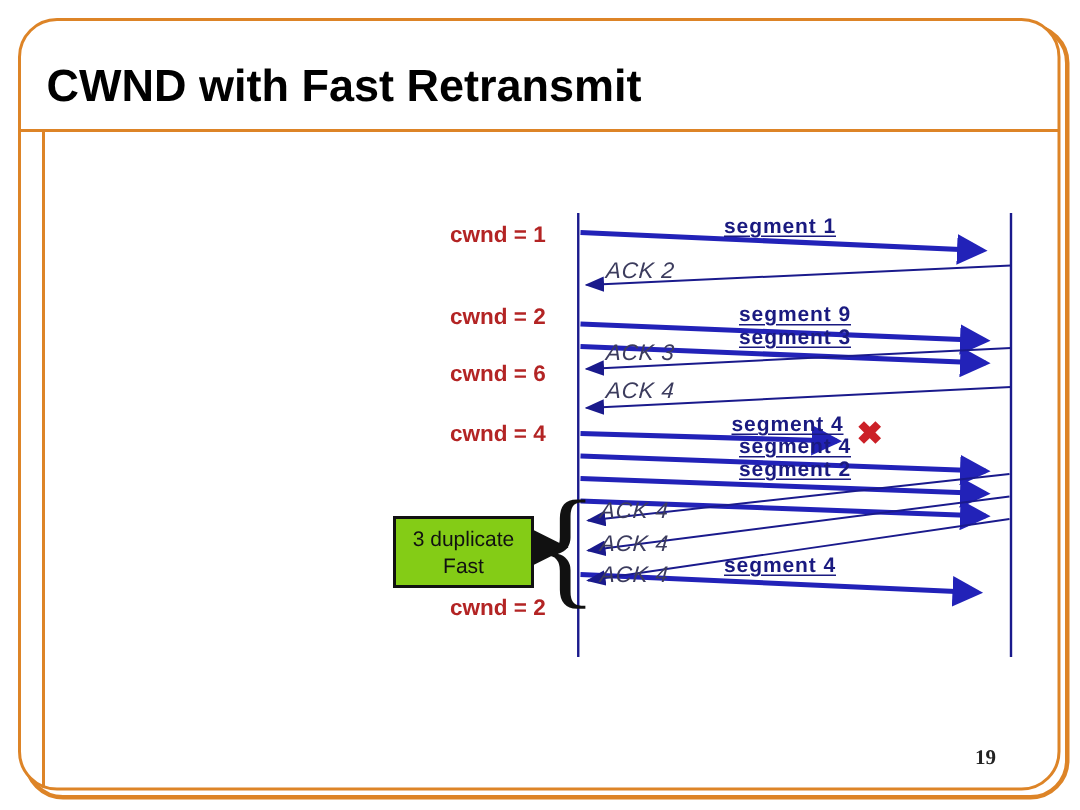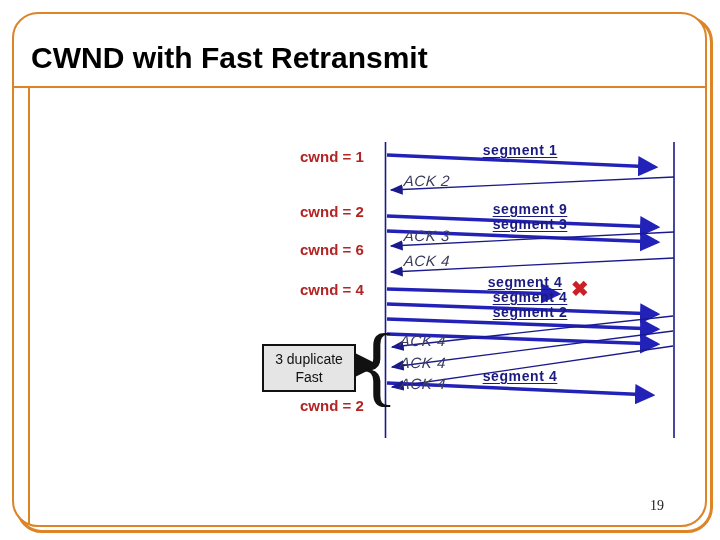--- a/index.html
+++ b/index.html
@@ -21,27 +21,27 @@
   
   .cwnd-label{position:absolute;left:300px;width:76px;text-align:left;
               font-size:15px;font-weight:bold;color:#B32424;white-space:nowrap;}
   .seg-label{position:absolute;width:130px;text-align:center;font-size:14px;font-weight:bold;
              color:#1A1A80;text-decoration:underline;text-underline-offset:2px;
              letter-spacing:0.6px;white-space:nowrap;}
   .ack-label{position:absolute;width:70px;font-size:15px;font-style:italic;
              color:#3C3C5E;transform:skewX(-4deg);letter-spacing:0.5px;white-space:nowrap;}
   .loss-x{position:absolute;left:571px;top:277px;font-size:21px;font-weight:bold;color:#CC2027;}
   .callout-box{position:absolute;left:262px;top:344px;width:90px;height:44px;
-               border:2.5px solid #111;background:#e5e5e5;display:flex;flex-direction:column;
+               border:2.5px solid #111;background:#84cc16;display:flex;flex-direction:column;
                justify-content:center;align-items:center;font-size:14px;color:#111;
                line-height:18px;z-index:3;}
   .brace{position:absolute;left:356px;top:326px;font-size:88px;line-height:80px;
          font-family:"Liberation Serif",serif;font-weight:400;color:#111;}
   .page-number{position:absolute;left:630px;top:498px;width:34px;text-align:right;
-               font-size:14px;font-family:"Liberation Serif",serif;color:#222;}
+               font-size:14px;font-family:"Liberation Serif",serif;color:#222;font-weight:bold;}
 </style>
 </head>
 <body>
 
 <div id="slide">
 
   <div class="shadow-frame"></div>
   <div class="frame"></div>
   <div class="slide-title">CWND with Fast Retransmit</div>
   <div class="title-divider"></div>

